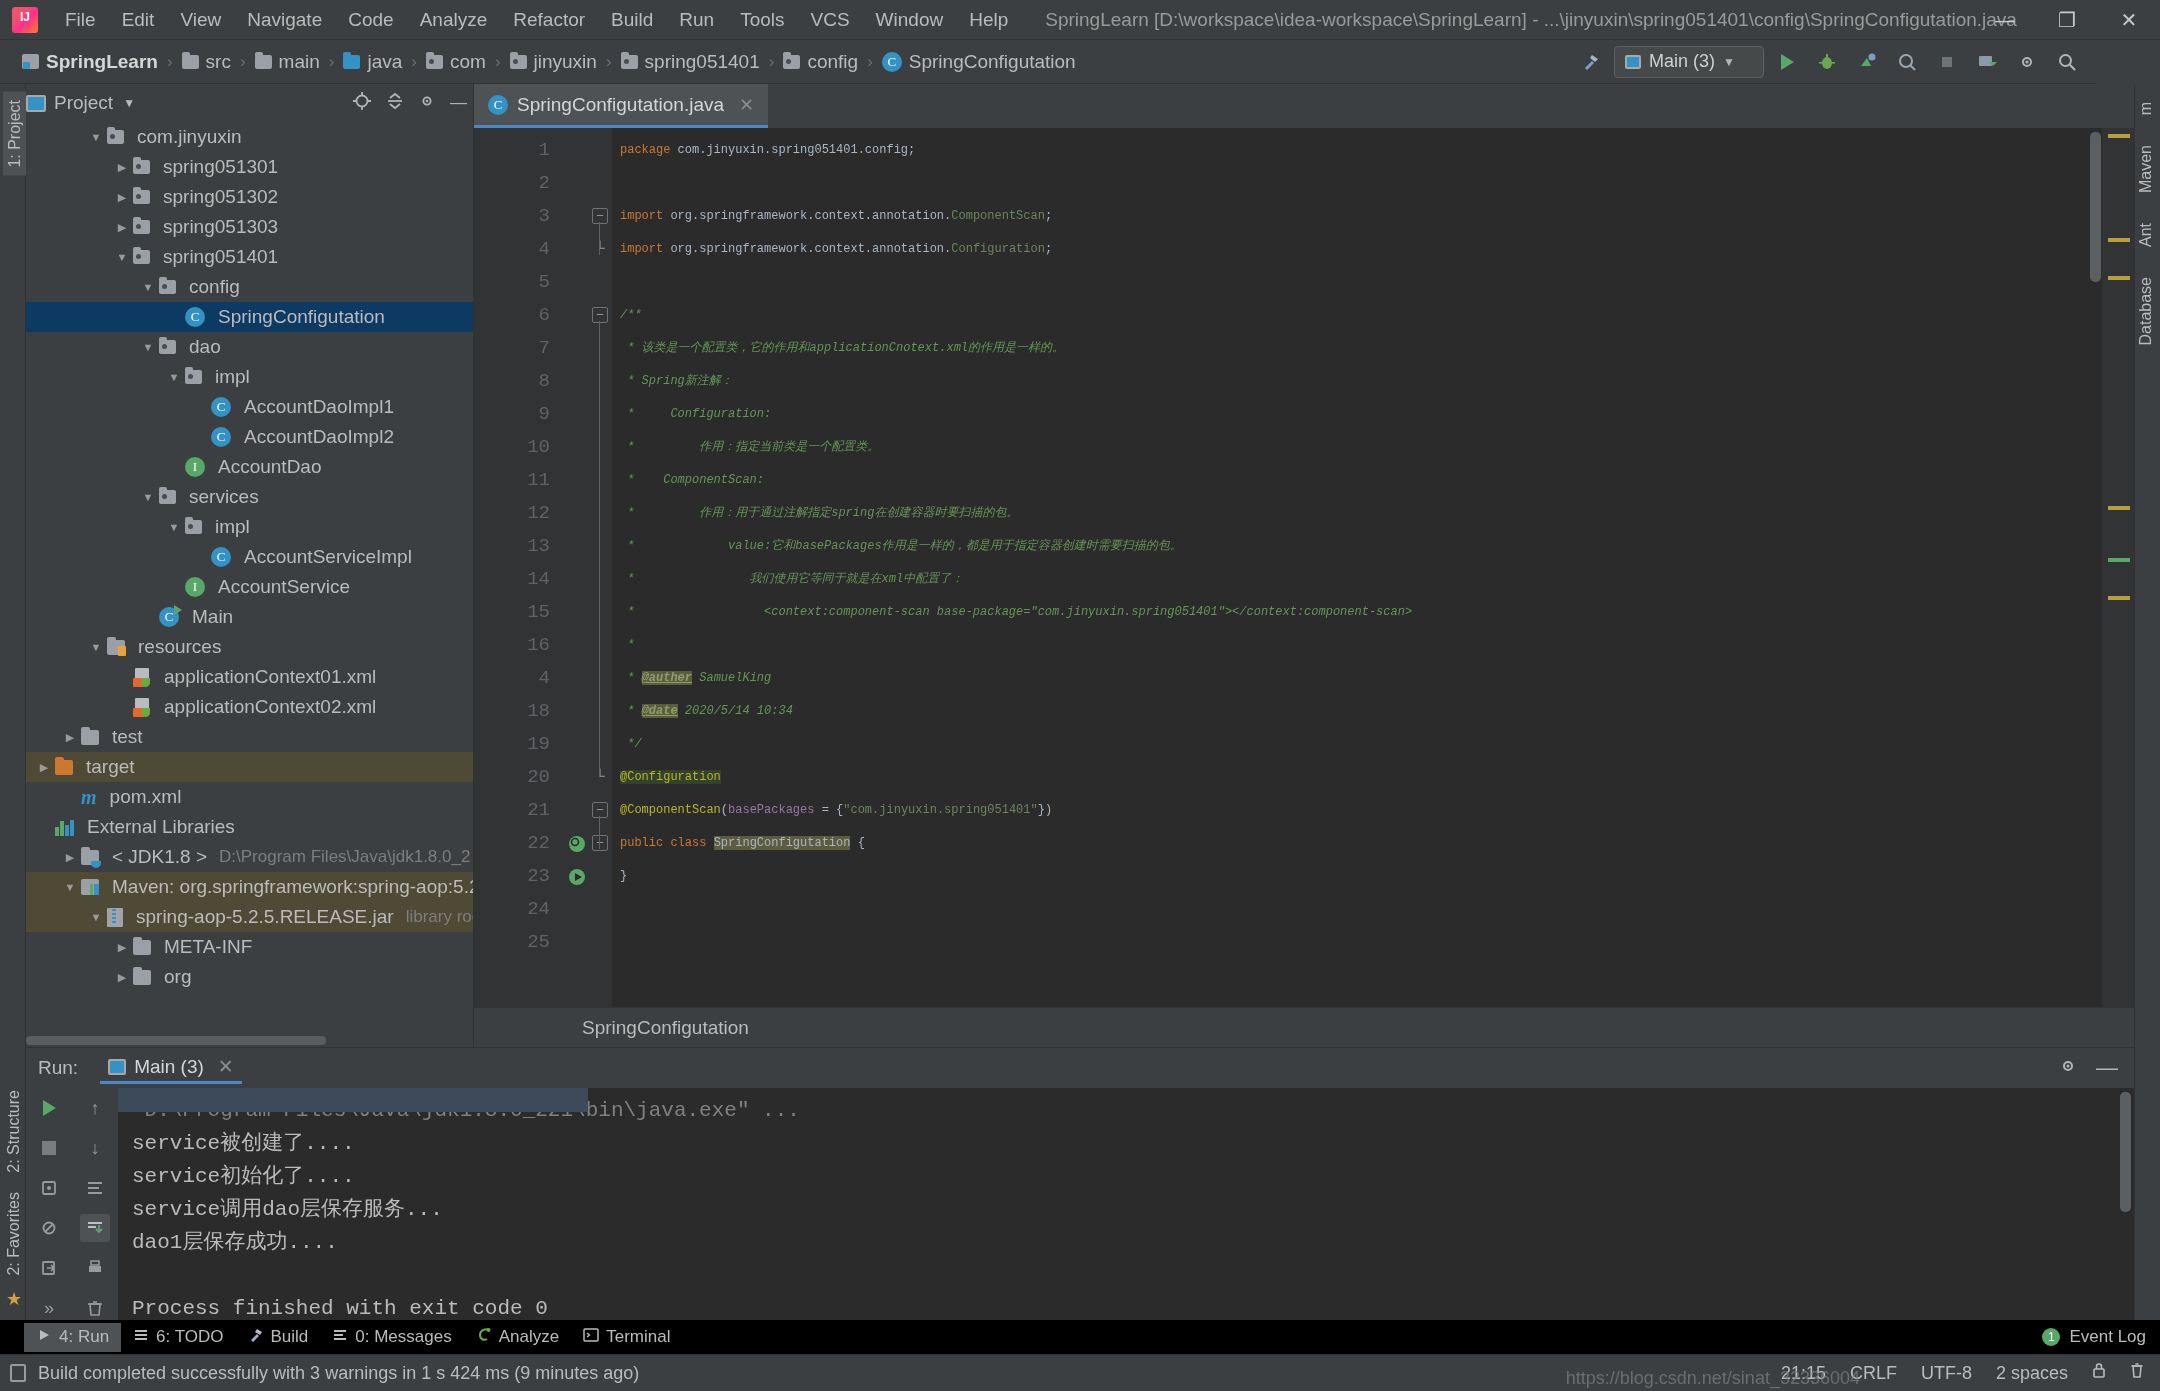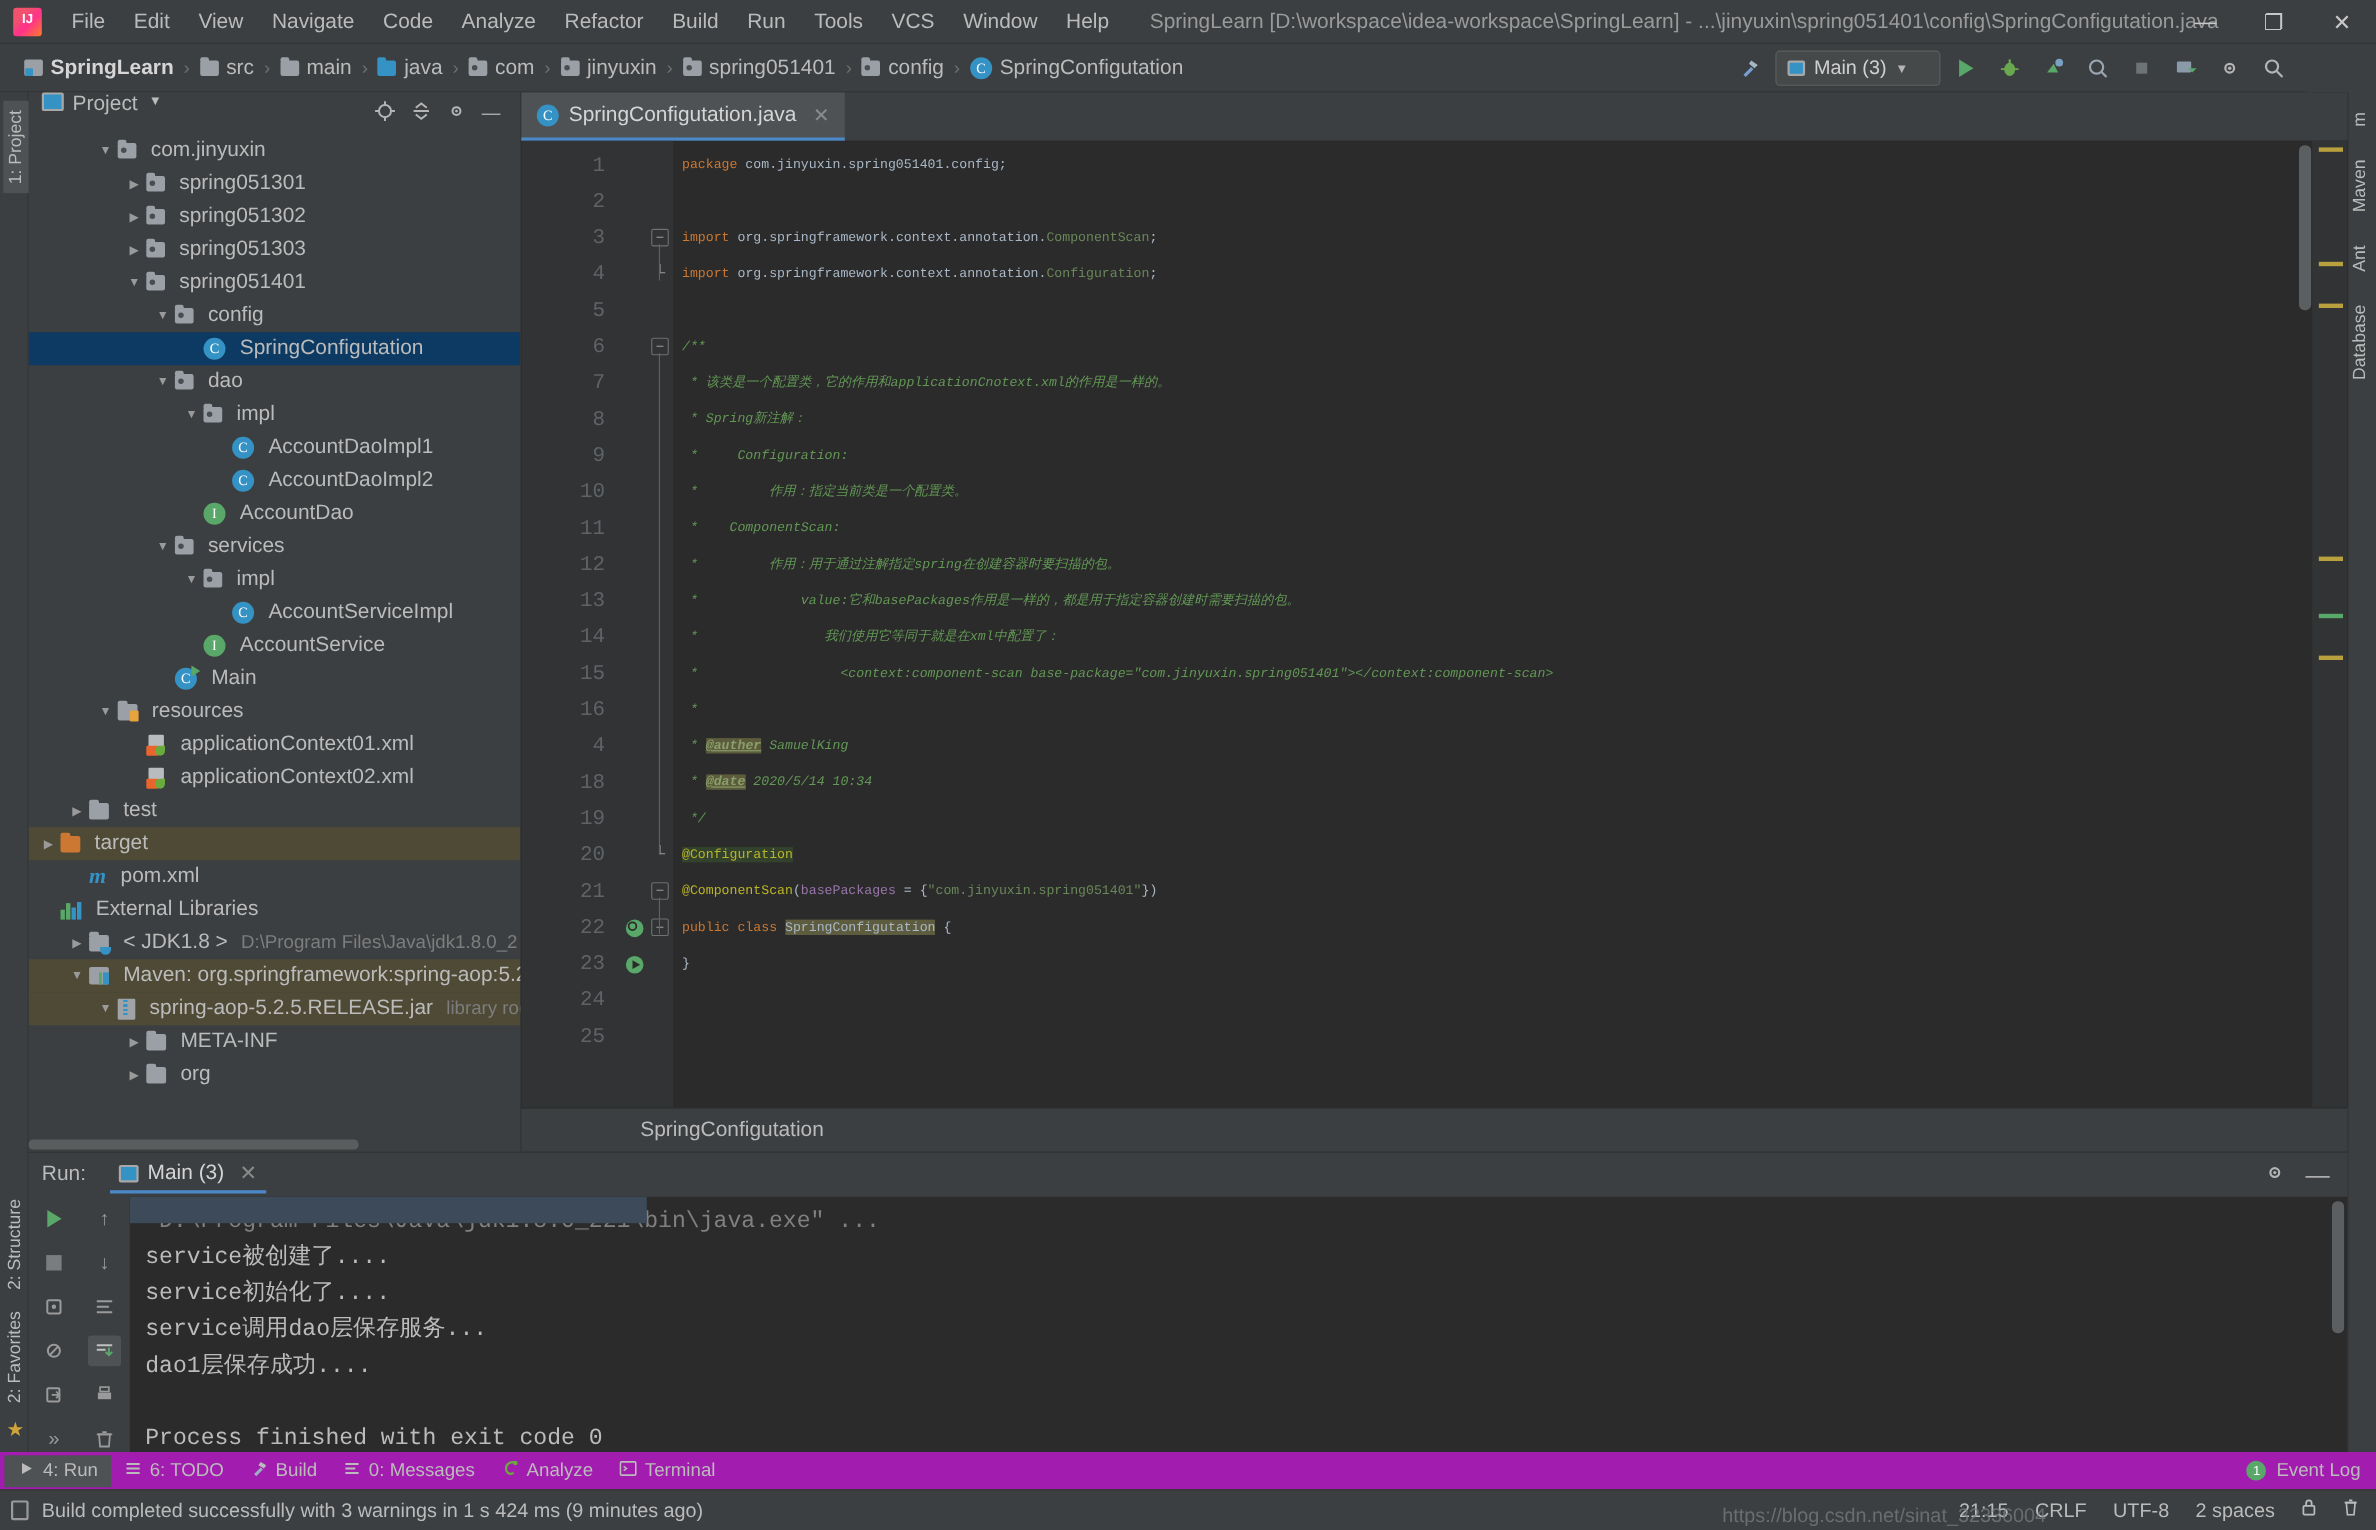--- a/index.html
+++ b/index.html
@@ -127,21 +127,21 @@
   }
   .right-strip .stack { position: absolute; top: 10px; right: 2px; display: flex; flex-direction: column; align-items: center; gap: 14px; }
 
   
   .project-panel {
     position: absolute; left: 26px; top: 84px; width: 448px; bottom: 344px;
     background: #3c3f41; display: flex; flex-direction: column;
     border-right: 1px solid #323232;
   }
   .pp-header {
-    height: 38px; display: flex; padding: 0 12px;
+    height: 38px; display: flex; align-items: center; padding: 0 0;
     flex: none;
   }
   .pp-title-ic {
     width: 20px; height: 17px; background: #3592c4; border: 2px solid #a8a8a8;
     border-radius: 2px; margin-right: 8px;
   }
   .pp-title { font-size: 19px; color: #bbbbbb; }
   .pp-caret { margin-left: 10px; color: #bbbbbb; font-size: 12px; }
   .pp-actions { margin-left: auto; display: flex; align-items: center; gap: 14px; padding-right: 6px; }
   .pp-act { color: #b4b4b4; font-size: 17px; cursor: default; }
@@ -266,21 +266,21 @@
     padding: 6px 0 0 14px;
   }
   .cons-line { height: 33px; line-height: 33px; white-space: pre; }
   .cons-cmd { color: #808080; }
   .cons-scrollbar { position: absolute; right: 3px; top: 4px; width: 11px; height: 120px; background: #5c5f61; border-radius: 5px; }
   .cons-top-sel { position:absolute; left:0; top:0; height: 24px; width: 470px; background: #3c4a5a; }
 
   
   .bottom-tools {
     position: absolute; left: 0; right: 0; bottom: 37px; height: 34px;
-    background: #a21caf; display: flex; align-items: center; padding-left: 4px; gap: 0;
+    background: #000000; display: flex; align-items: center; padding-left: 24px; gap: 0;
   }
   .btool { display: flex; align-items: center; gap: 7px; font-size: 17px; color: #bbbbbb; padding: 4px 12px; cursor: default; }
   .btool.active { background: #4e5254; }
   .bt-right { margin-left: auto; display: flex; align-items: center; gap: 9px; padding-right: 14px; }
   .evlog-dot { width: 18px; height: 18px; border-radius: 50%; background: #59a869; color:#fff; font-size:12px; line-height:18px; text-align:center; }
   .statusbar {
     position: absolute; left: 0; right: 0; bottom: 0; height: 37px;
     background: #3c3f41; display: flex; align-items: center; padding-left: 10px;
     border-top: 1px solid #323232;
   }

